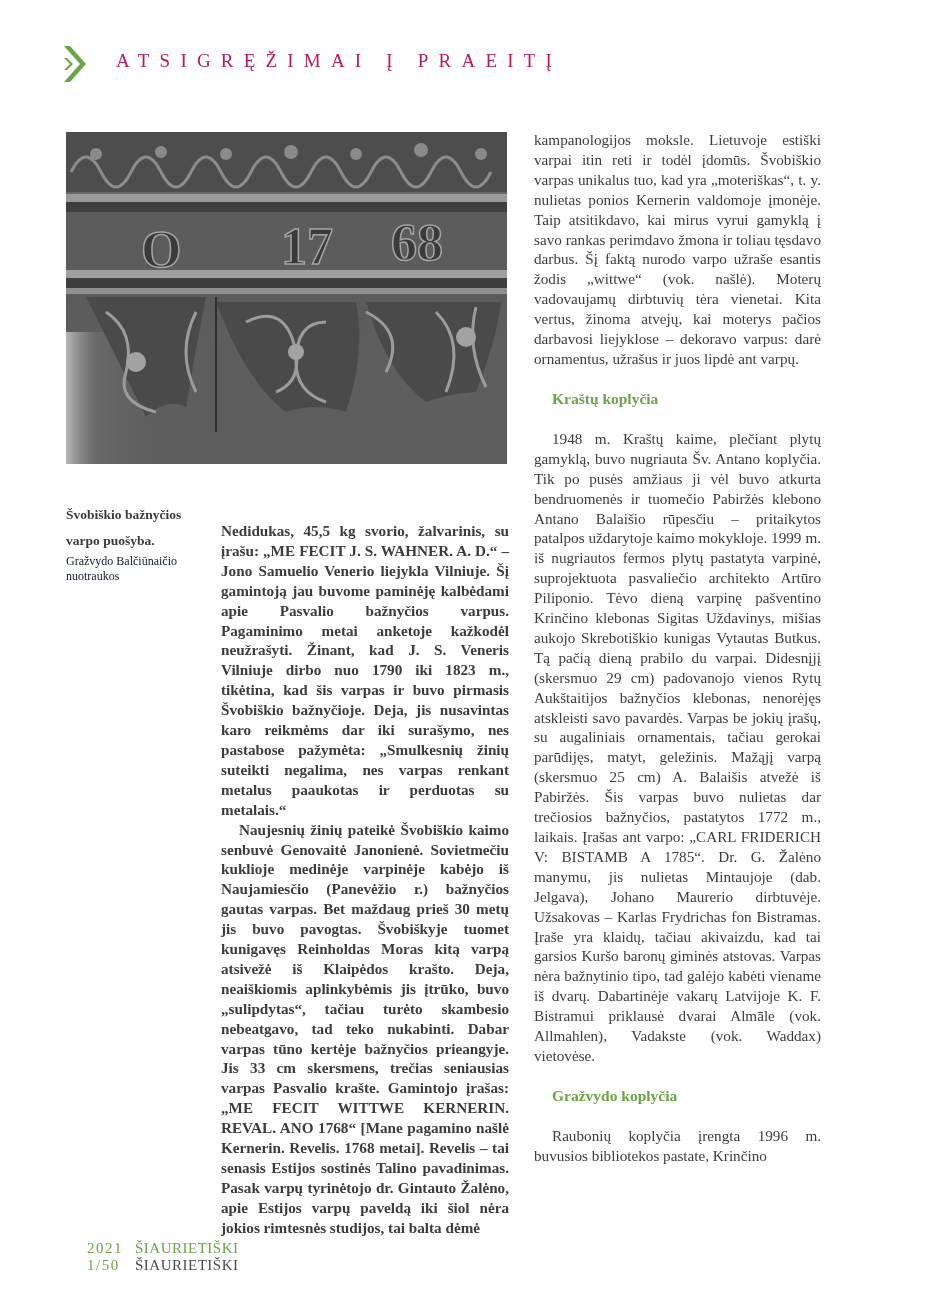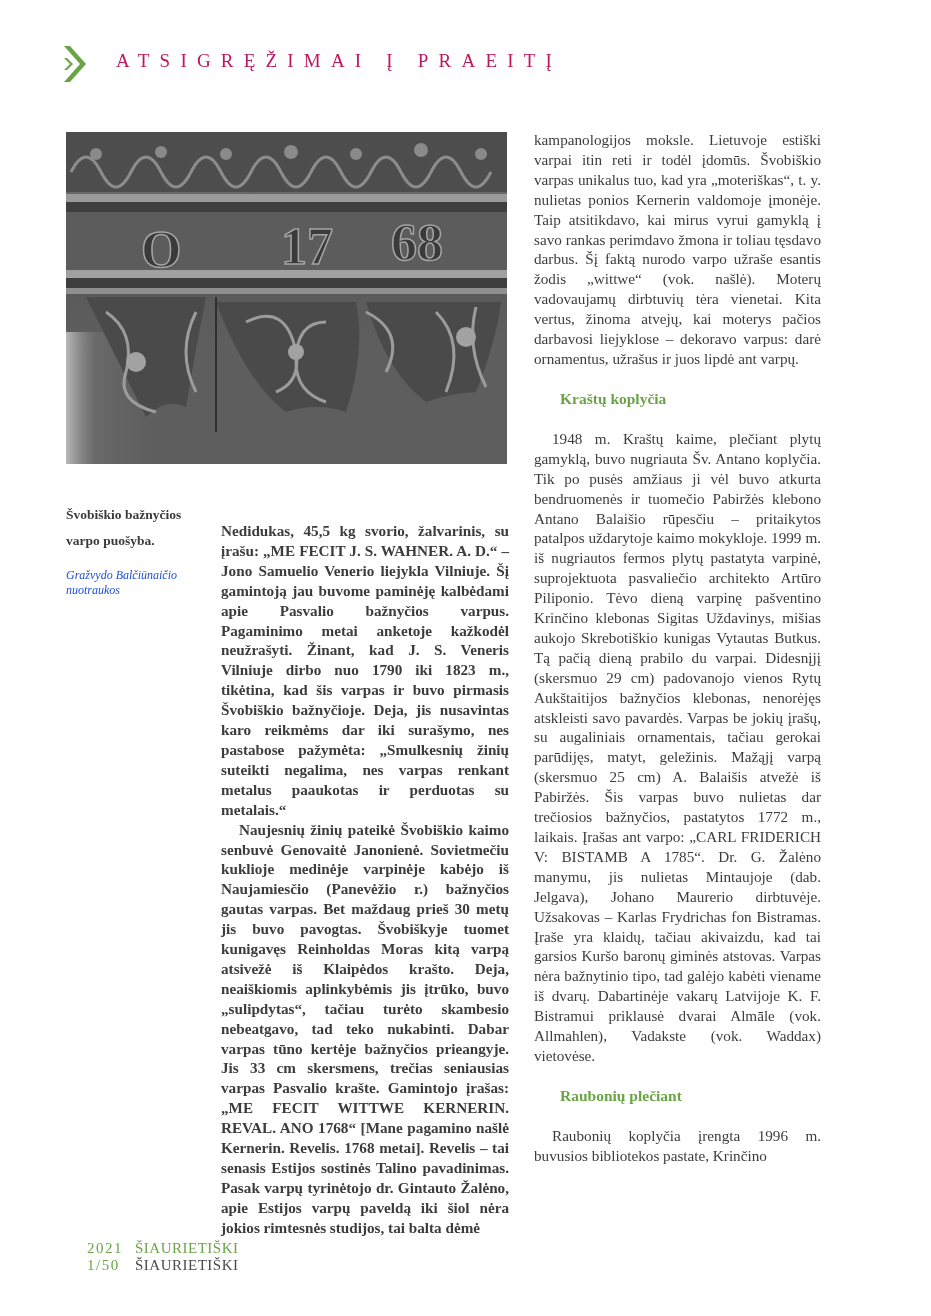--- a/index.html
+++ b/index.html
@@ -12,31 +12,31 @@
            font-family: "Liberation Serif", serif; font-size: 19px; letter-spacing: 10.2px;
            color: #be185d; }
 
     .photo { position: absolute; left: 66px; top: 132px; width: 441px; height: 332px;
              background: #5a5a5a; overflow: hidden; }
     .photo svg { display: block; }
 
     .caption { position: absolute; left: 66px; top: 502px; width: 145px; }
     .caption-title { font-family: "Liberation Serif", serif; font-weight: bold; font-size: 13.5px;
              line-height: 26px; color: #3a3a3a; }
-    .caption-credit { margin-top: 14px; font-family: "Liberation Serif", serif; font-style: italic;
-             font-size: 12px; line-height: 15px; color: #1d4ed8; }
+    .caption-credit { font-family: "Liberation Serif", serif; 
+             font-size: 12px; line-height: 15px; color: #0f172a; }
 
     .col { position: absolute; font-family: "Liberation Serif", serif; font-size: 15.2px;
            line-height: 19.9px; color: #3c3c3c; text-align: justify; hyphens: none; }
     .col-mid { left: 221px; top: 521px; width: 288px; font-weight: bold; }
     .col-right { left: 534px; top: 130px; width: 287px; }
     .col p { margin: 0; }
     .indent { text-indent: 18px; }
     .sec-head { font-family: "Liberation Serif", serif; font-weight: bold; color: #6aa446;
-                font-size: 15.5px; line-height: 20px; margin: 8px; padding-left: 18px; }
+                font-size: 15.5px; line-height: 20px; margin: 0; padding-left: 18px; }
 
     .footer { position: absolute; left: 66px; top: 1240px; font-family: "Liberation Serif", serif;
               font-size: 15px; line-height: 17px; }
     .footer-row { white-space: nowrap; }
     .f-year { display: inline-block; width: 48px; color: #6aa446; letter-spacing: 1.5px; margin-left: 21px; }
     .f-mag1 { color: #6aa446; letter-spacing: 0.5px; }
     .f-mag2 { color: #4a4a4a; letter-spacing: 0.5px; }
   </style>
 </head>
 <body>
@@ -125,21 +125,21 @@
 
 <div class="col col-mid">
   <p>Nedidukas, 45,5 kg svorio, žalvarinis, su įrašu: „ME FECIT J. S. WAHNER. A. D.“ – Jono Samuelio Venerio liejykla Vilniuje. Šį gamintoją jau buvome paminėję kalbėdami apie Pasvalio bažnyčios varpus. Pagaminimo metai anketoje kažkodėl neužrašyti. Žinant, kad J. S. Veneris Vilniuje dirbo nuo 1790 iki 1823 m., tikėtina, kad šis varpas ir buvo pirmasis Švobiškio bažnyčioje. Deja, jis nusavintas karo reikmėms dar iki surašymo, nes pastabose pažymėta: „Smulkesnių žinių suteikti negalima, nes varpas renkant metalus paaukotas ir perduotas su metalais.“</p>
   <p class="indent">Naujesnių žinių pateikė Švobiškio kaimo senbuvė Genovaitė Janonienė. Sovietmečiu kuklioje medinėje varpinėje kabėjo iš Naujamiesčio (Panevėžio r.) bažnyčios gautas varpas. Bet maždaug prieš 30 metų jis buvo pavogtas. Švobiškyje tuomet kunigavęs Reinholdas Moras kitą varpą atsivežė iš Klaipėdos krašto. Deja, neaiškiomis aplinkybėmis jis įtrūko, buvo „sulipdytas“, tačiau turėto skambesio nebeatgavo, tad teko nukabinti. Dabar varpas tūno kertėje bažnyčios prieangyje. Jis 33 cm skersmens, trečias seniausias varpas Pasvalio krašte. Gamintojo įrašas: „ME FECIT WITTWE KERNERIN. REVAL. ANO 1768“ [Mane pagamino našlė Kernerin. Revelis. 1768 metai]. Revelis – tai senasis Estijos sostinės Talino pavadinimas. Pasak varpų tyrinėtojo dr. Gintauto Žalėno, apie Estijos varpų paveldą iki šiol nėra jokios rimtesnės studijos, tai balta dėmė</p>
 </div>
 
 <div class="col col-right">
   <p>kampanologijos moksle. Lietuvoje estiški varpai itin reti ir todėl įdomūs. Švobiškio varpas unikalus tuo, kad yra „moteriškas“, t. y. nulietas ponios Kernerin valdomoje įmonėje. Taip atsitikdavo, kai mirus vyrui gamyklą į savo rankas perimdavo žmona ir toliau tęsdavo darbus. Šį faktą nurodo varpo užraše esantis žodis „wittwe“ (vok. našlė). Moterų vadovaujamų dirbtuvių tėra vienetai. Kita vertus, žinoma atvejų, kai moterys pačios darbavosi liejyklose – dekoravo varpus: darė ornamentus, užrašus ir juos lipdė ant varpų.</p>
   <h3 class="sec-head" style="margin-top:20px;margin-bottom:20px;">Kraštų koplyčia</h3>
   <p class="indent">1948 m. Kraštų kaime, plečiant plytų gamyklą, buvo nugriauta Šv. Antano koplyčia. Tik po pusės amžiaus ji vėl buvo atkurta bendruomenės ir tuomečio Pabiržės klebono Antano Balaišio rūpesčiu – pritaikytos patalpos uždarytoje kaimo mokykloje. 1999 m. iš nugriautos fermos plytų pastatyta varpinė, suprojektuota pasvaliečio architekto Artūro Piliponio. Tėvo dieną varpinę pašventino Krinčino klebonas Sigitas Uždavinys, mišias aukojo Skrebotiškio kunigas Vytautas Butkus. Tą pačią dieną prabilo du varpai. Didesnįjį (skersmuo 29 cm) padovanojo vienos Rytų Aukštaitijos bažnyčios klebonas, nenorėjęs atskleisti savo pavardės. Varpas be jokių įrašų, su augaliniais ornamentais, tačiau gerokai parūdijęs, matyt, geležinis. Mažąjį varpą (skersmuo 25 cm) A. Balaišis atvežė iš Pabiržės. Šis varpas buvo nulietas dar trečiosios bažnyčios, pastatytos 1772 m., laikais. Įrašas ant varpo: „CARL FRIDERICH V: BISTAMB A 1785“. Dr. G. Žalėno manymu, jis nulietas Mintaujoje (dab. Jelgava), Johano Maurerio dirbtuvėje. Užsakovas – Karlas Frydrichas fon Bistramas. Įraše yra klaidų, tačiau akivaizdu, kad tai garsios Kuršo baronų giminės atstovas. Varpas nėra bažnytinio tipo, tad galėjo kabėti viename iš dvarų. Dabartinėje vakarų Latvijoje K. F. Bistramui priklausė dvarai Almāle (vok. Allmahlen), Vadakste (vok. Waddax) vietovėse.</p>
-  <h3 class="sec-head" style="margin-top:20px;margin-bottom:20px;">Raubonių plečiant</h3>
+  <h3 class="sec-head" style="margin-top:20px;margin-bottom:20px;">Gražvydo koplyčia</h3>
   <p class="indent">Raubonių koplyčia įrengta 1996 m. buvusios bibliotekos pastate, Krinčino</p>
 </div>
 
 <div class="footer">
   <div class="footer-row">
     <span class="f-year">2021</span><span class="f-mag1">ŠIAURIETIŠKI</span>
   </div>
   <div class="footer-row">
     <span class="f-year">1/50</span><span class="f-mag2">ŠIAURIETIŠKI</span>
   </div>

